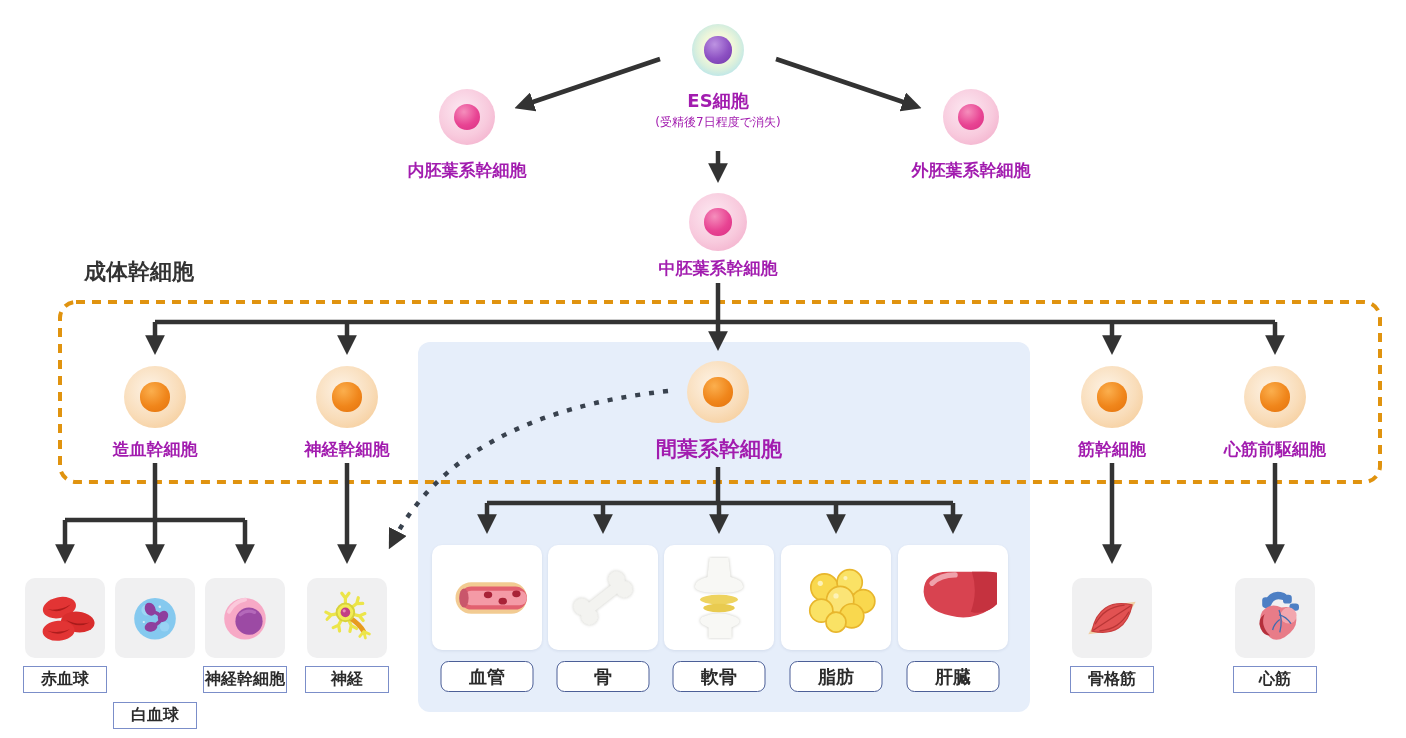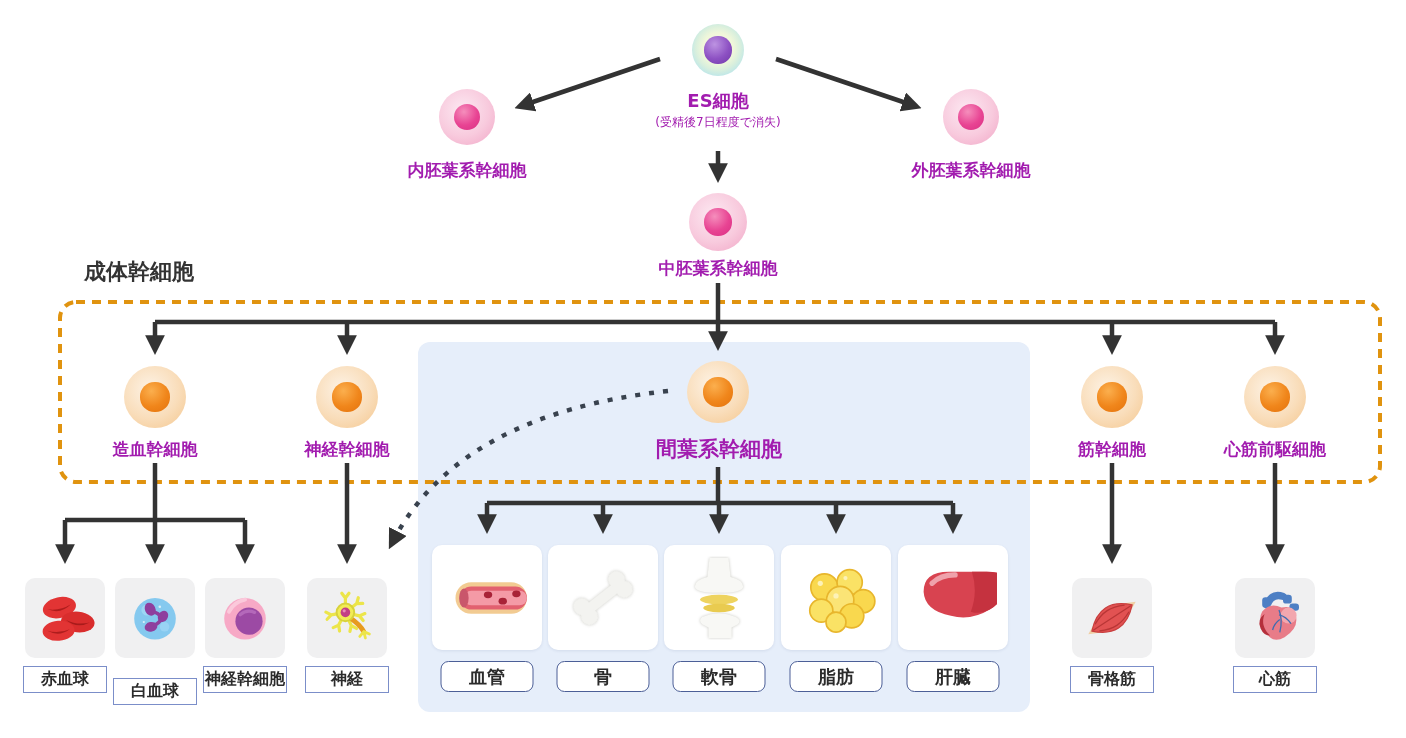--- a/index.html
+++ b/index.html
@@ -254,21 +254,21 @@
   </div>
   <div class="tile white" style="left:898px;top:545px">
     <svg width="88" height="84" viewBox="0 0 80 80">
       <path d="M12 34 Q12 15 36 15 L72 15 Q94 15 91 29 Q87 44 75 51 Q57 62 38 57 Q13 52 12 34 z" fill="#d84350"></path>
       <path d="M58 15 L72 15 Q94 15 91 29 Q87 44 75 51 Q66 56 57 53 Q64 34 58 15 z" fill="#c5323f"></path>
       <path d="M20 26 Q28 18 42 18" stroke="#efa2ab" stroke-width="5" fill="none" stroke-linecap="round"></path>
     </svg>
   </div>
 
   <div class="pill out" style="left:65px;top:666px">赤血球</div>
-  <div class="pill out" style="left:155px;top:678px">白血球</div>
+  <div class="pill out" style="left:155px;top:702px">白血球</div>
   <div class="pill out" style="left:245px;top:666px">神経幹細胞</div>
   <div class="pill out" style="left:347px;top:666px">神経</div>
   <div class="pill in" style="left:487px;top:661px">血管</div>
   <div class="pill in" style="left:603px;top:661px">骨</div>
   <div class="pill in" style="left:719px;top:661px">軟骨</div>
   <div class="pill in" style="left:836px;top:661px">脂肪</div>
   <div class="pill in" style="left:953px;top:661px">肝臓</div>
   <div class="pill out" style="left:1112px;top:666px">骨格筋</div>
   <div class="pill out" style="left:1275px;top:666px">心筋</div>
 

